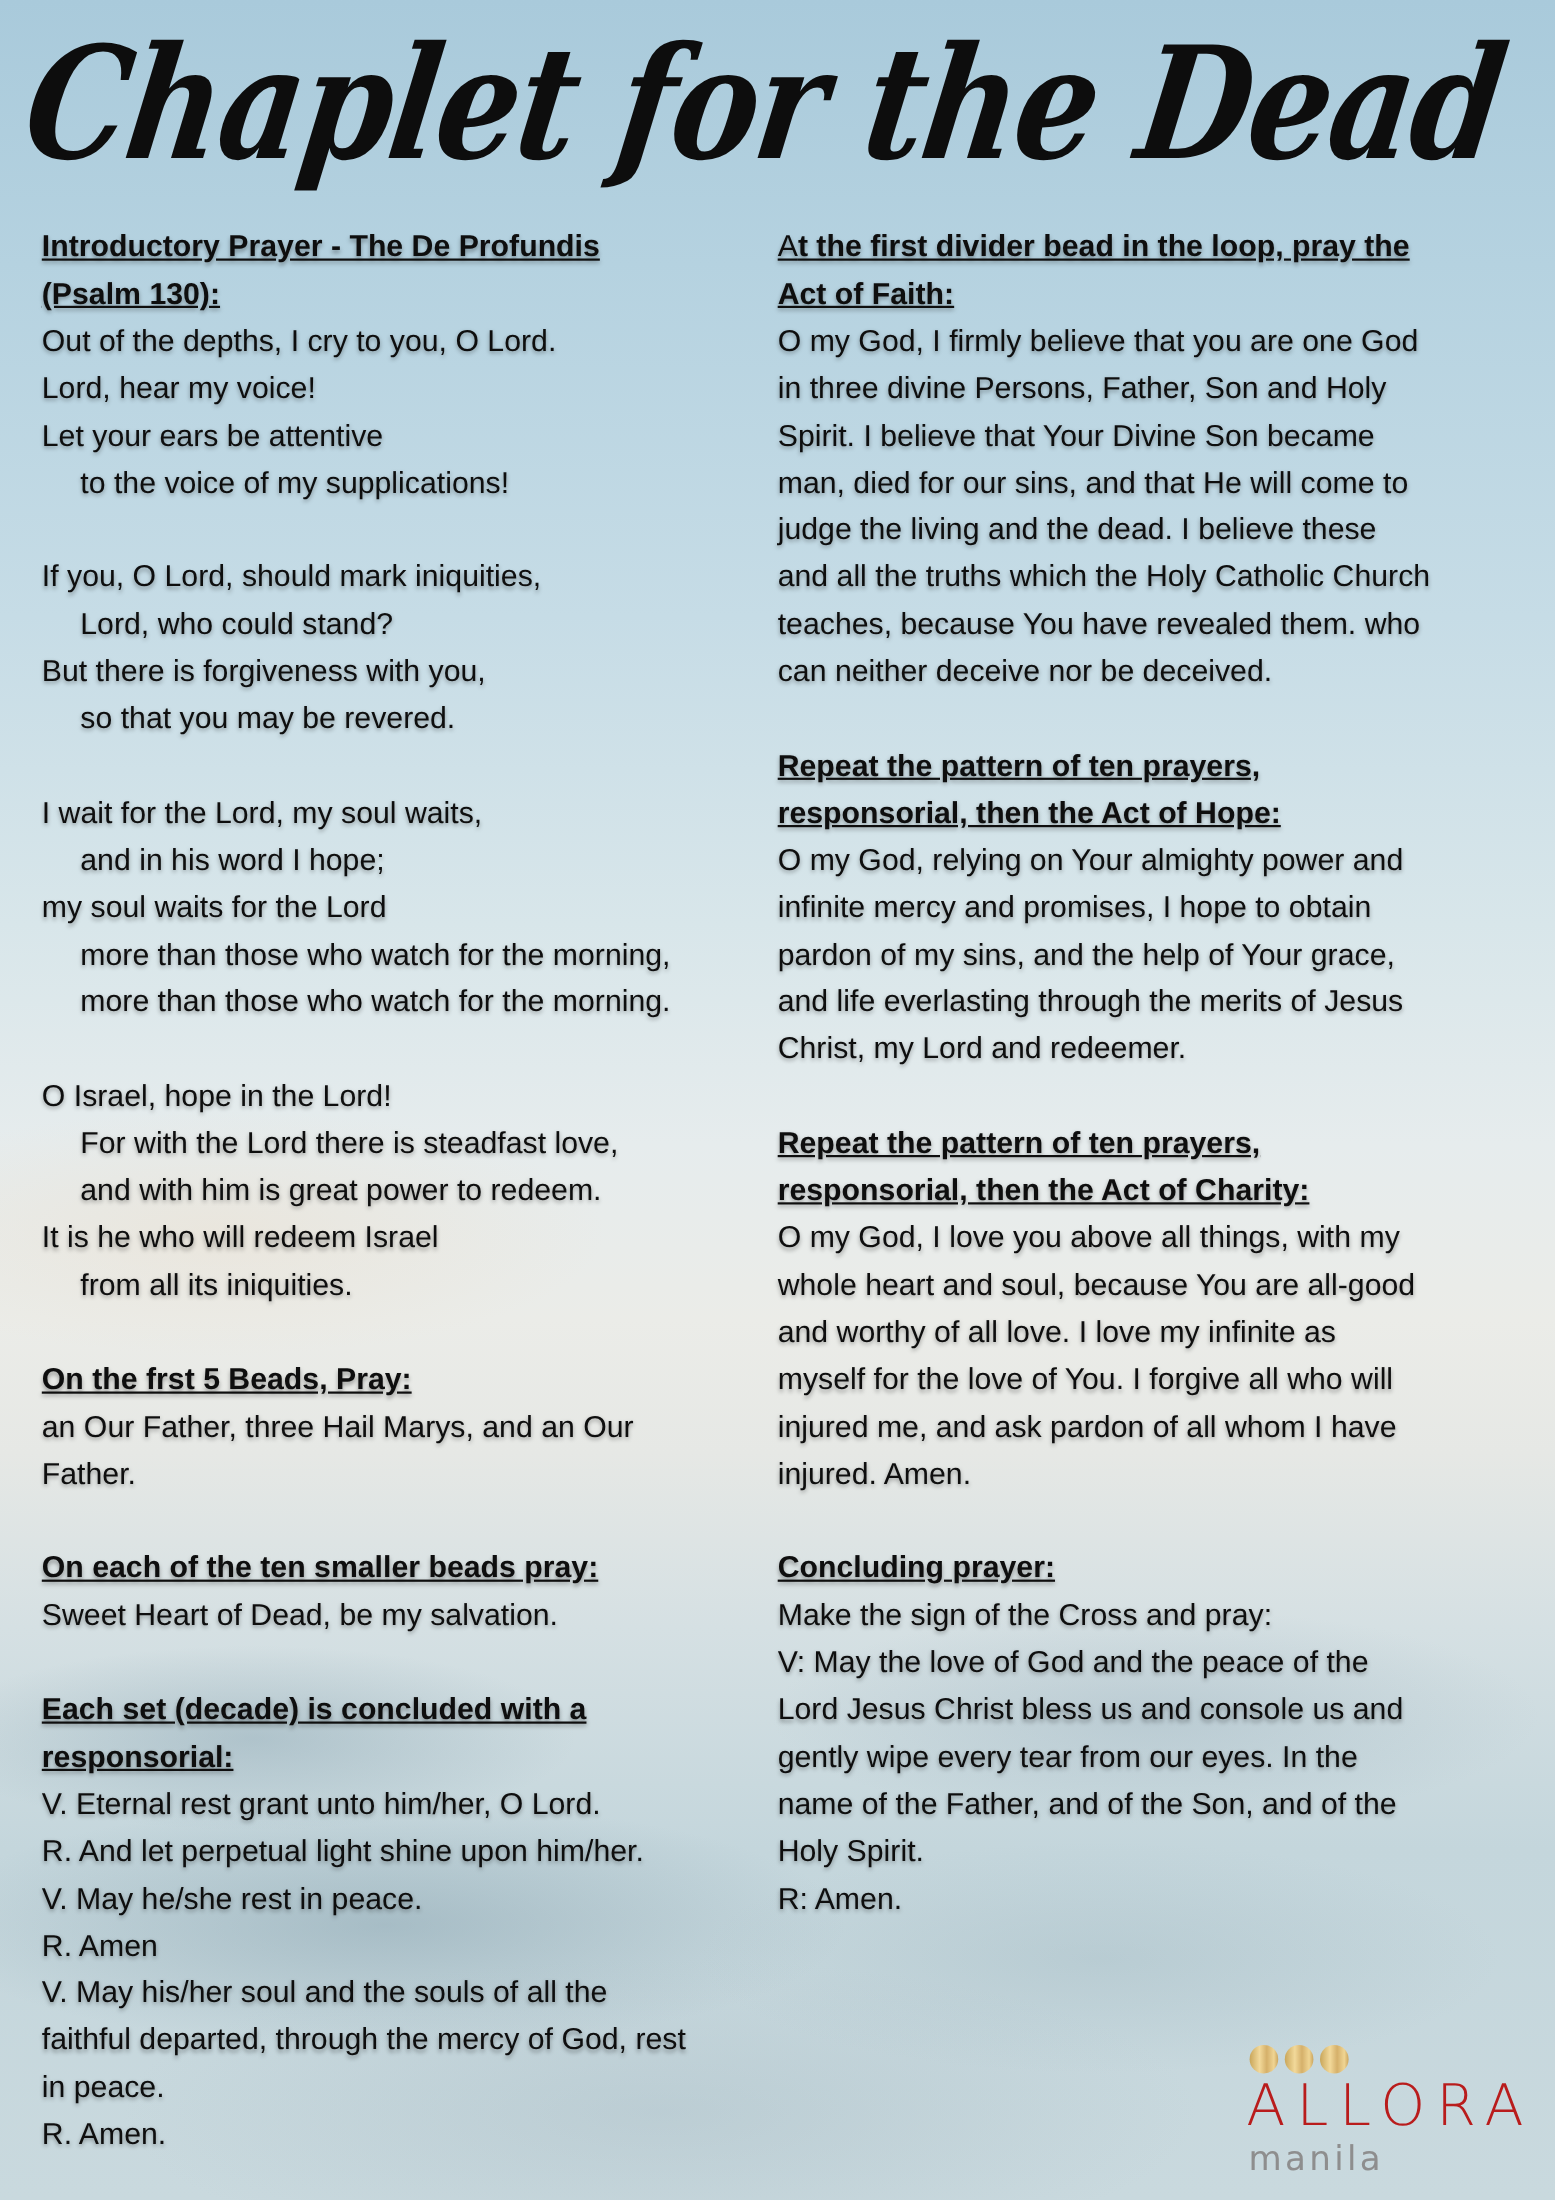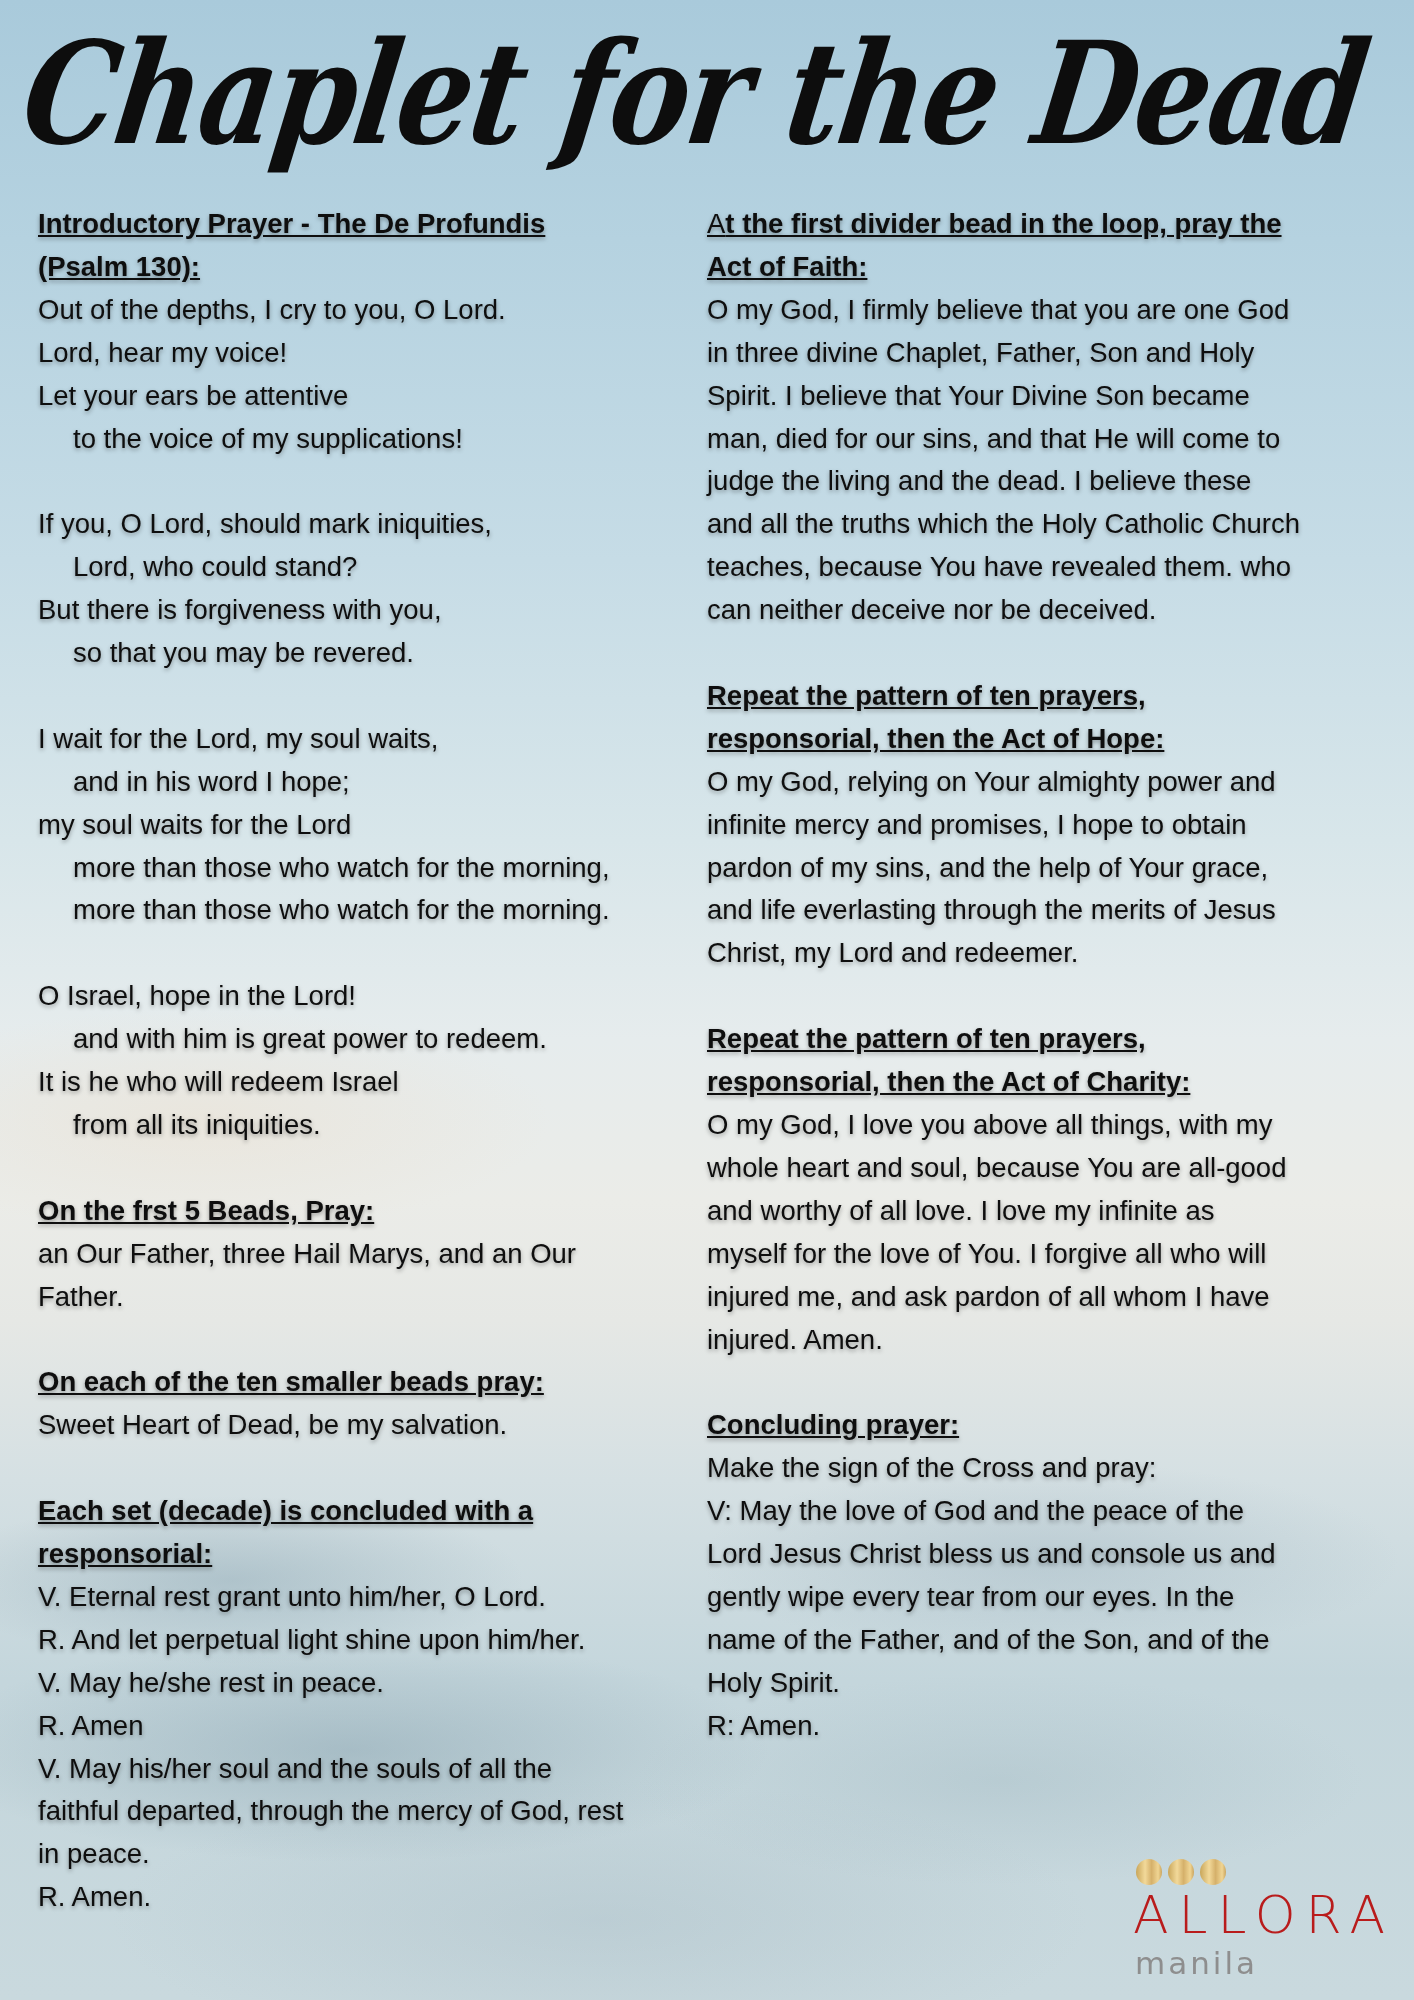--- a/index.html
+++ b/index.html
@@ -75,20 +75,21 @@
   </div>
   <div class="section">
     <span class="line">I wait for the Lord, my soul waits,</span>
     <span class="line indent">and in his word I hope;</span>
     <span class="line">my soul waits for the Lord</span>
     <span class="line indent">more than those who watch for the morning,</span>
     <span class="line indent">more than those who watch for the morning.</span>
   </div>
   <div class="section">
     <span class="line">O Israel, hope in the Lord!</span>
+    <span class="line indent">For with the Lord there is steadfast love,</span>
     <span class="line indent">and with him is great power to redeem.</span>
     <span class="line">It is he who will redeem Israel</span>
     <span class="line indent">from all its iniquities.</span>
   </div>
   <div class="section">
     <span class="line heading">On the frst 5 Beads, Pray:</span>
     <span class="line">an Our Father, three Hail Marys, and an Our</span>
     <span class="line">Father.</span>
   </div>
   <div class="section">
@@ -107,21 +108,21 @@
     <span class="line">in peace.</span>
     <span class="line">R. Amen.</span>
   </div>
 </div>
 
 <div class="col right">
   <div class="section">
     <span class="line heading"><span class="plain">A</span><span>t the first divider bead in the loop, pray the</span></span>
     <span class="line heading">Act of Faith:</span>
     <span class="line">O my God, I firmly believe that you are one God</span>
-    <span class="line">in three divine Chaplet, Father, Son and Holy</span>
+    <span class="line">in three divine Persons, Father, Son and Holy</span>
     <span class="line">Spirit. I believe that Your Divine Son became</span>
     <span class="line">man, died for our sins, and that He will come to</span>
     <span class="line">judge the living and the dead. I believe these</span>
     <span class="line">and all the truths which the Holy Catholic Church</span>
     <span class="line">teaches, because You have revealed them. who</span>
     <span class="line">can neither deceive nor be deceived.</span>
   </div>
   <div class="section">
     <span class="line heading">Repeat the pattern of ten prayers,</span>
     <span class="line heading">responsorial, then the Act of Hope:</span>

